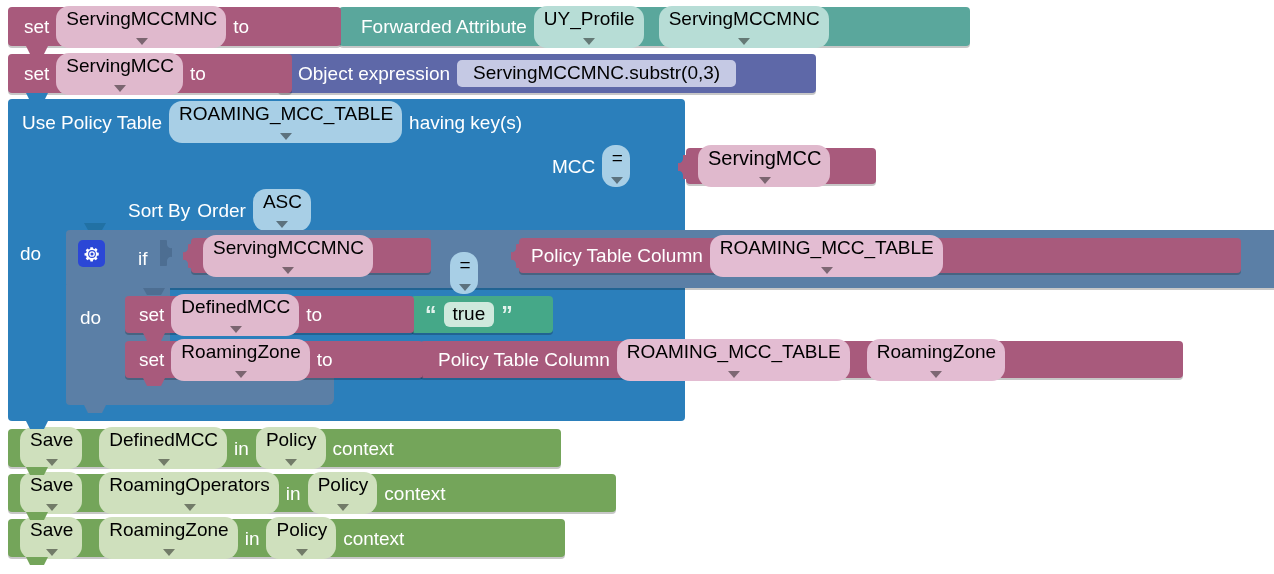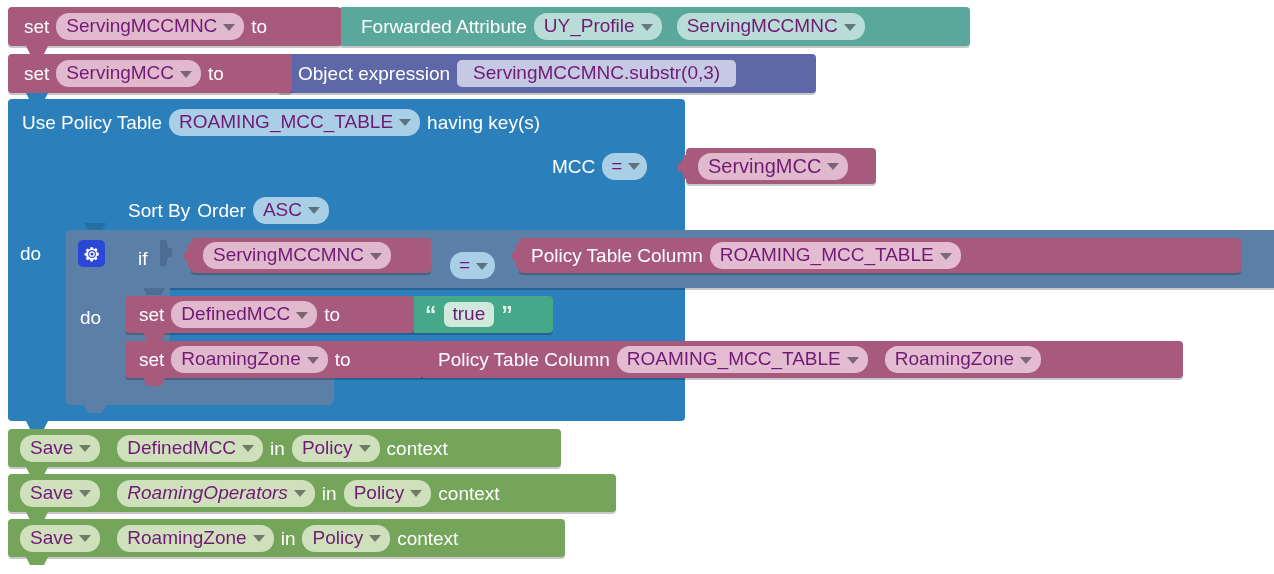--- a/index.html
+++ b/index.html
@@ -12,21 +12,21 @@
 
   
   .blk{position:absolute;box-sizing:border-box;display:flex;align-items:center;}
   .row{display:flex;align-items:center;gap:7px;white-space:nowrap;}
   .lbl{color:#fff;font-size:19px;line-height:19px;}
 
   
   .fld{
     display:inline-flex;align-items:center;gap:6px;
     border-radius:13px;padding:2px 9px 3px 10px;
-    font-size:19px;line-height:22px;color:#701a75;white-space:nowrap;
+    font-size:19px;line-height:22px;color:#000000;white-space:nowrap;flex-direction:column;
   }
   .fld .cap{display:block;}
   .caret{
     width:0;height:0;border-left:6px solid transparent;border-right:6px solid transparent;
     border-top:7px solid rgba(0,0,0,.45);margin-top:2px;flex:0 0 auto;
   }
 
   
   .notch{position:absolute;width:28px;height:9px;pointer-events:none;}
 
@@ -319,21 +319,21 @@
       <span class="lbl">context</span>
     </div>
   </div>
 
   <div class="blk sh" style="left:8px;top:474px;width:608px;height:38px;background:#74a55a;border-radius:4px;">
     <div class="row" style="padding-left:12px;">
       <span class="fld" style="background:#cfe0bd;">
         <span class="cap">Save</span>
           <i class="caret"></i>
       </span>
-      <span class="fld" style="background:#cfe0bd;margin-left:10px;font-style:italic;">
+      <span class="fld" style="background:#cfe0bd;margin-left:10px;">
         <span class="cap">RoamingOperators</span>
           <i class="caret"></i>
       </span>
       <span class="lbl">in</span>
       <span class="fld" style="background:#cfe0bd;">
         <span class="cap">Policy</span>
           <i class="caret"></i>
       </span>
       <span class="lbl">context</span>
     </div>

